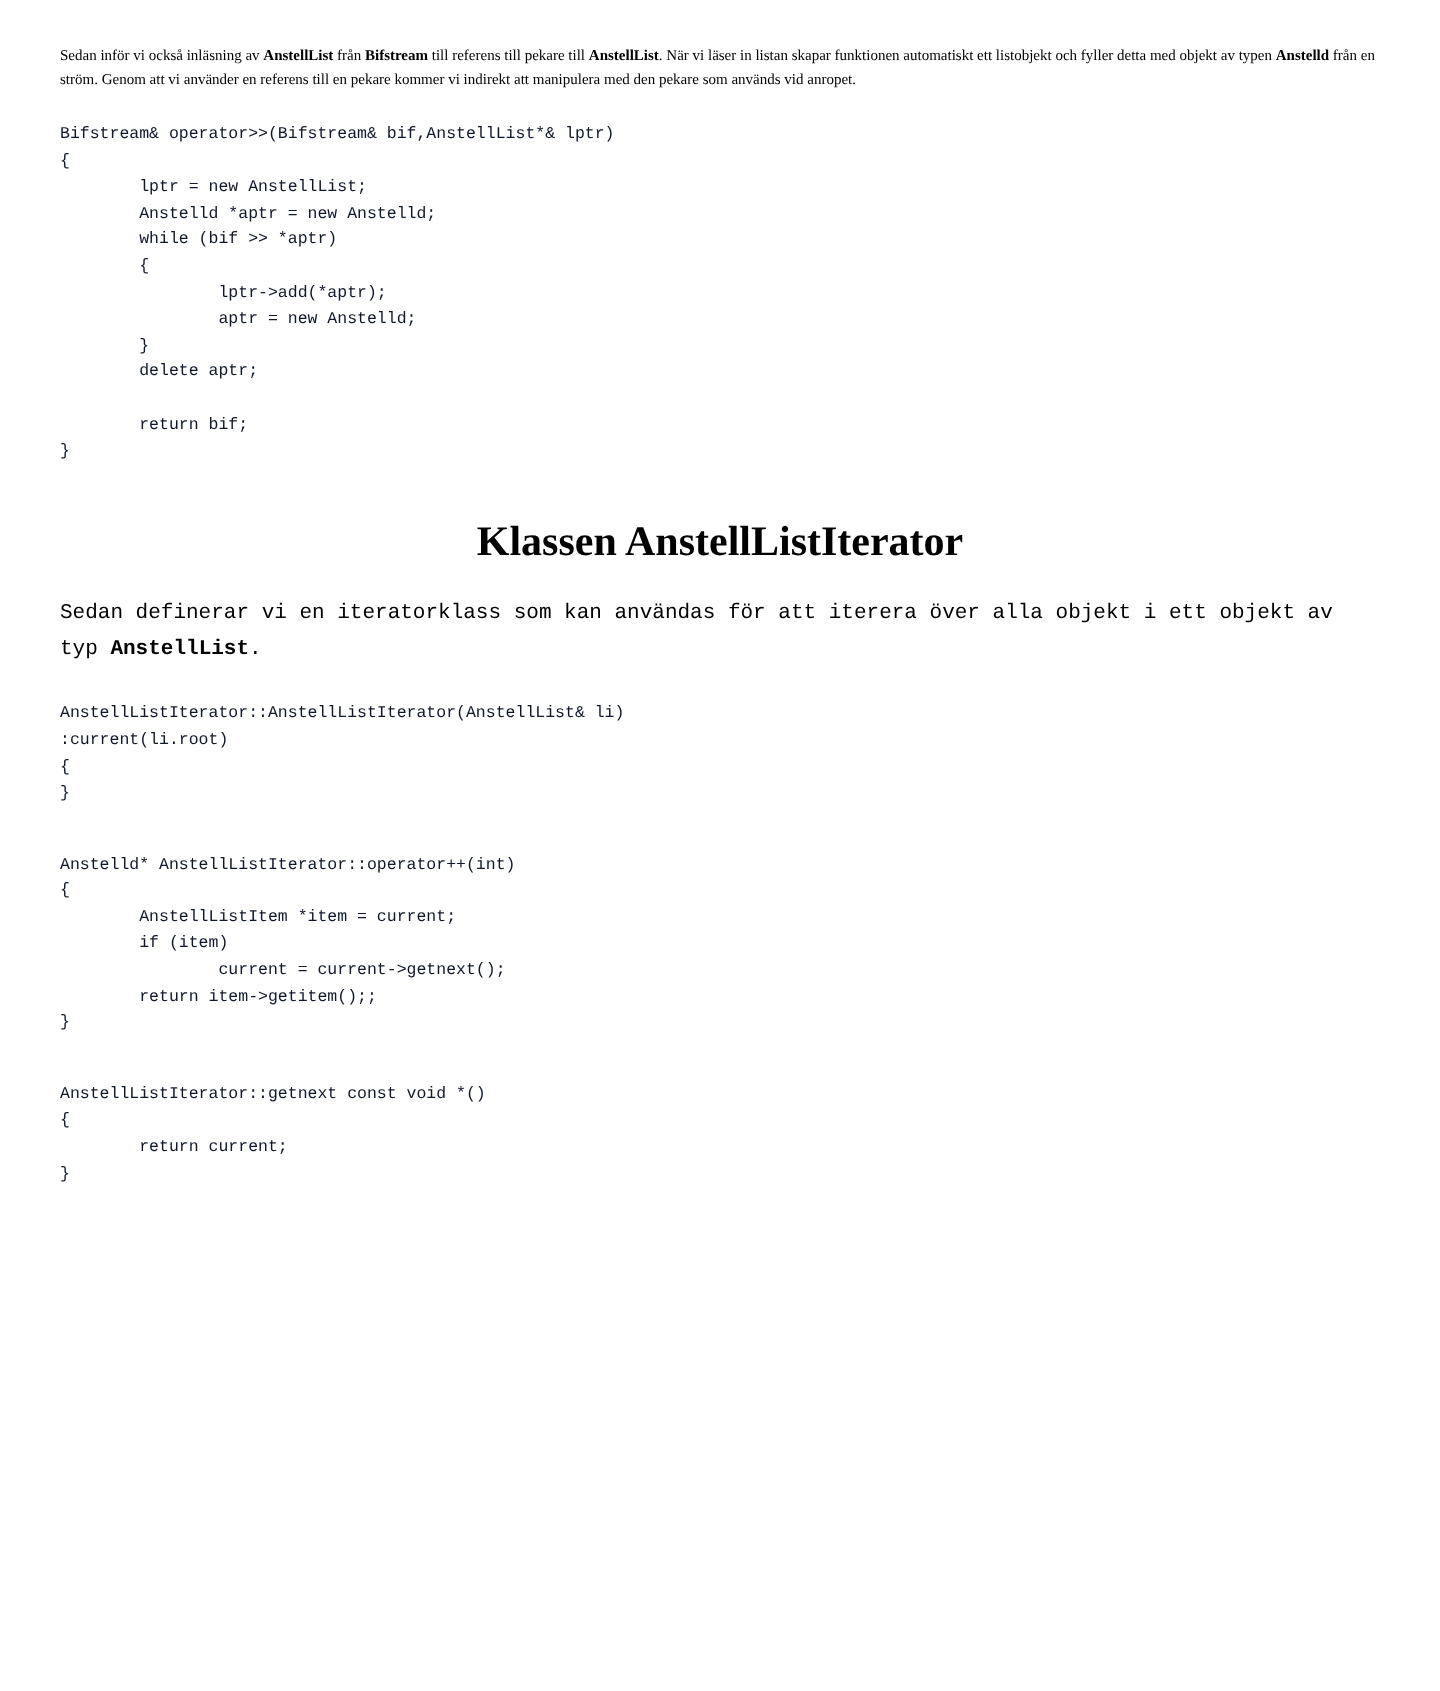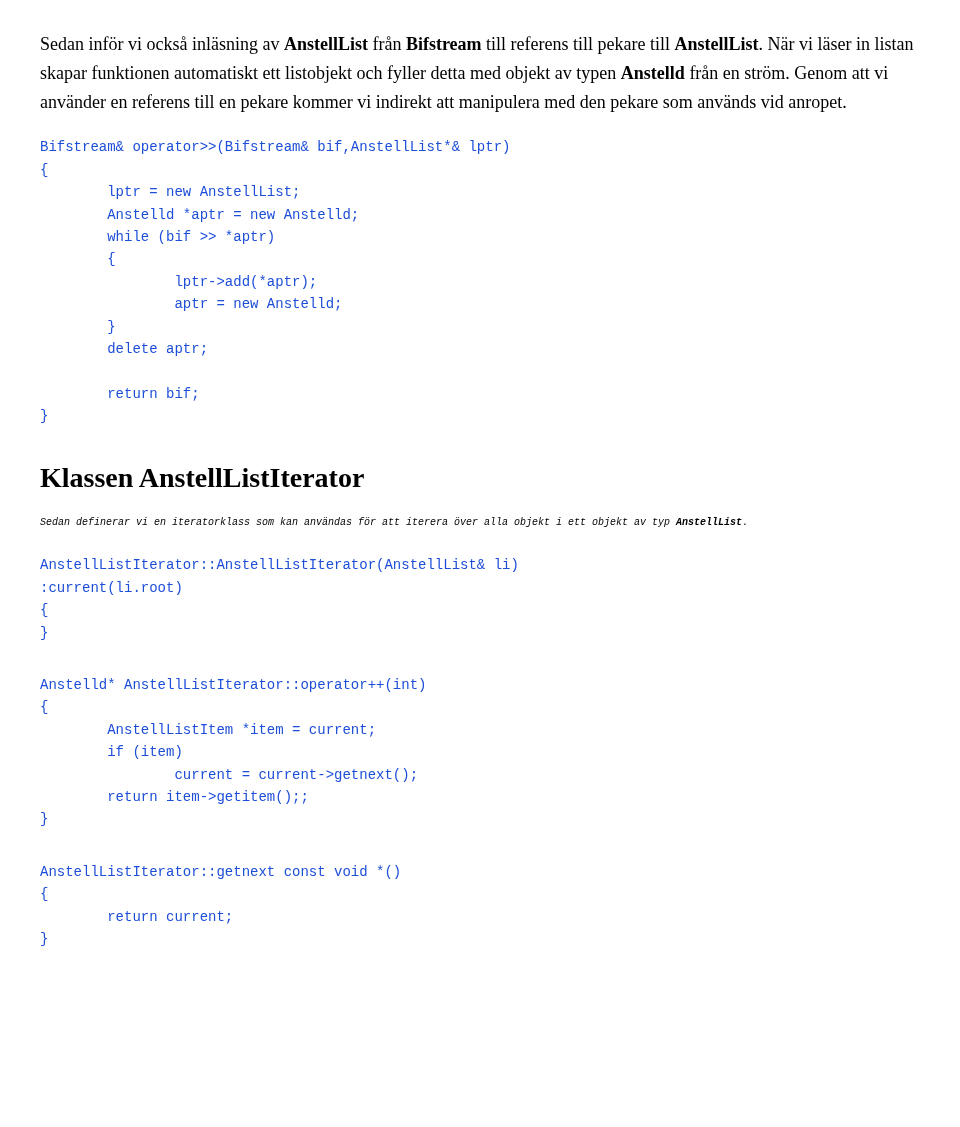--- a/index.html
+++ b/index.html
@@ -11,52 +11,52 @@
     body {
       background-color: #ffffff;
       font-family: Georgia, 'Times New Roman', serif;
       font-size: 16px;
       color: #000000;
       padding: 30px 40px;
       line-height: 1.5;
     }
 
     .intro-text {
-      font-size: 18px;
+      font-size: 10px;
       line-height: 1.6;
       margin-bottom: 12px;
     }
 
     .intro-text strong, .intro-text b {
       font-weight: bold;
     }
 
     .code-block {
       font-family: 'Courier New', Courier, monospace;
-      font-size: 14px;
+      font-size: 11px;
       line-height: 1.6;
       background-color: #ffffff;
-      color: #1d4ed8;
+      color: #0f172a;
       margin: 20px 0 30px 0;
       white-space: pre;
     }
 
     .section-heading {
       font-size: 28px;
       font-weight: bold;
       margin: 30px 0 15px 0;
       font-family: Georgia, serif;
+      text-align: center;
     }
 
     .section-intro {
       font-family: 'Courier New', Courier, monospace;
-      font-size: 10px;
+      font-size: 14px;
       line-height: 1.7;
       margin-bottom: 23px;
-      font-style: italic;
     }
 
     .section-intro strong {
       font-family: 'Courier New', Courier, monospace;
       font-weight: bold;
     }
   </style>
 </head>
 <body>
 

